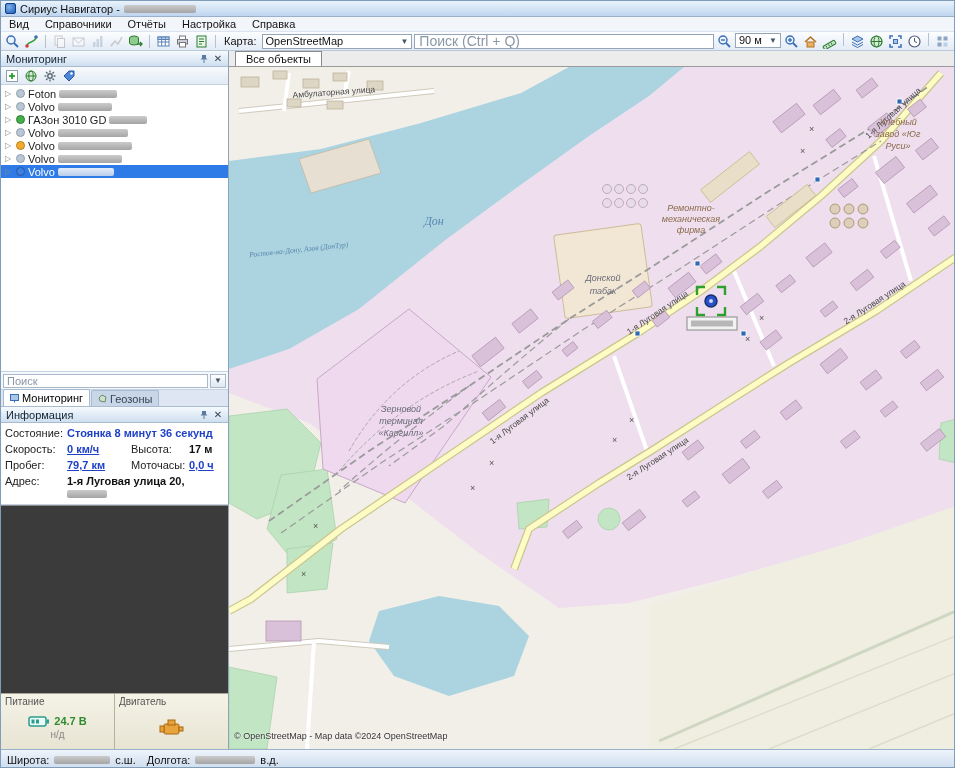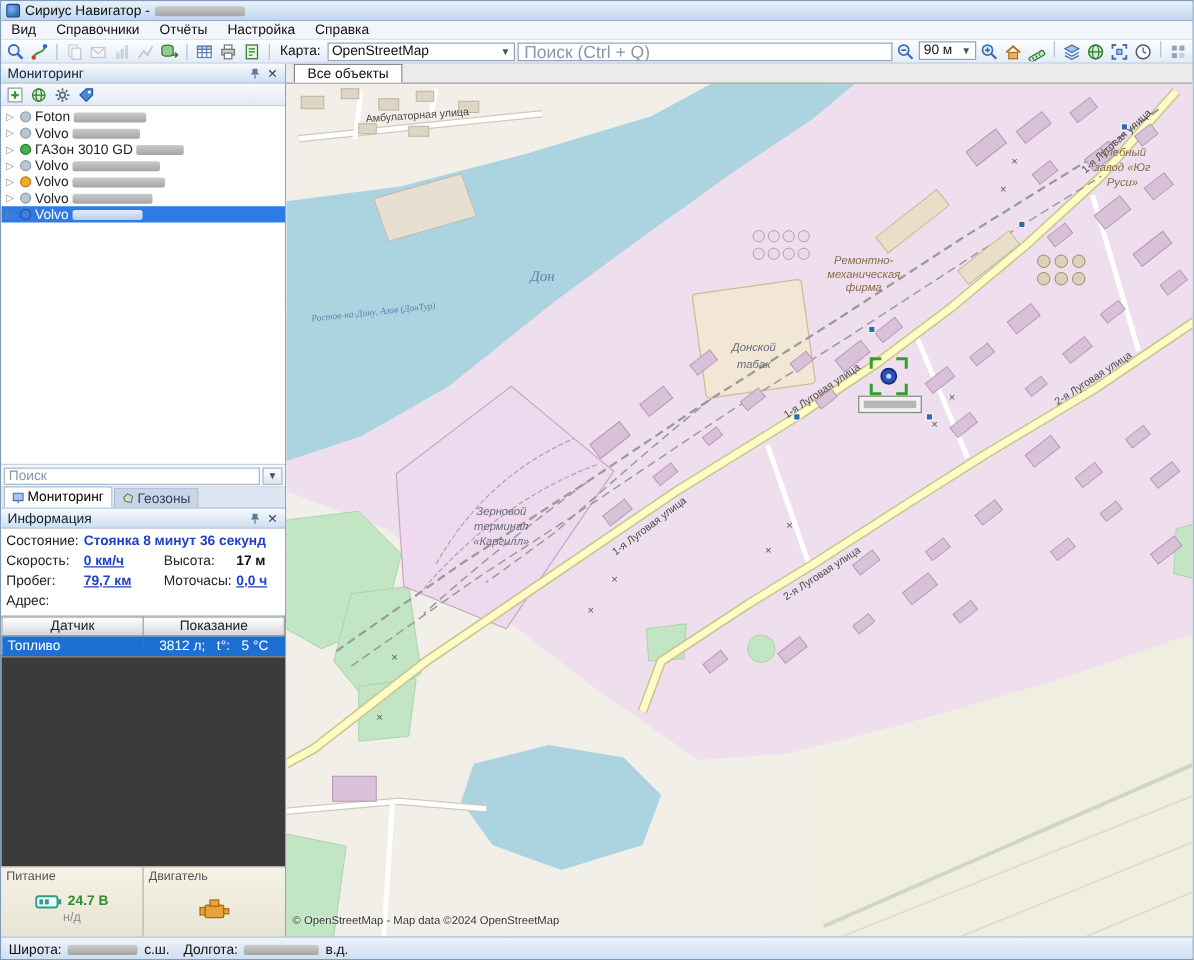--- a/index.html
+++ b/index.html
@@ -401,37 +401,24 @@
           <span class="vdark">17 м</span>
         </div>
         <div class="irow">
           <span class="ilabel">Пробег:</span>
           <span class="vblue u">79,7 км</span>
           <span class="ilabel">Моточасы:</span>
           <span class="vblue u">0,0 ч</span>
         </div>
         <div class="irow">
           <span class="ilabel">Адрес:</span>
-        </div>
-      </div>
-
-      <table id="sensor-table">
-        <thead>
-          <tr>
-            <th style="width:50%">Датчик</th>
-            <th>Показание</th>
-          </tr>
-        </thead>
-        <tbody>
-          <tr>
-            <td class="c1">Топливо</td>
-            <td class="c2">3812 л;   t°:   5 °C</td>
-          </tr>
-        </tbody>
-      </table>
+          <span class="vdark span3"><span>1-я Луговая улица 20,</span> <span class="redact" style="width:40px"></span></span>
+        </div>
+      </div>
+
 
       <div id="darkpane"></div>
 
       <div id="gauges">
         <div class="gauge">
           <div class="g-title">Питание</div>
           <div class="g-body">
             <div class="g-line">
               <svg width="22" height="13">
                   <rect x="1" y="2" width="17" height="9" rx="2" fill="#eafaf6" stroke="#2a9d8f" stroke-width="1.5"></rect>

